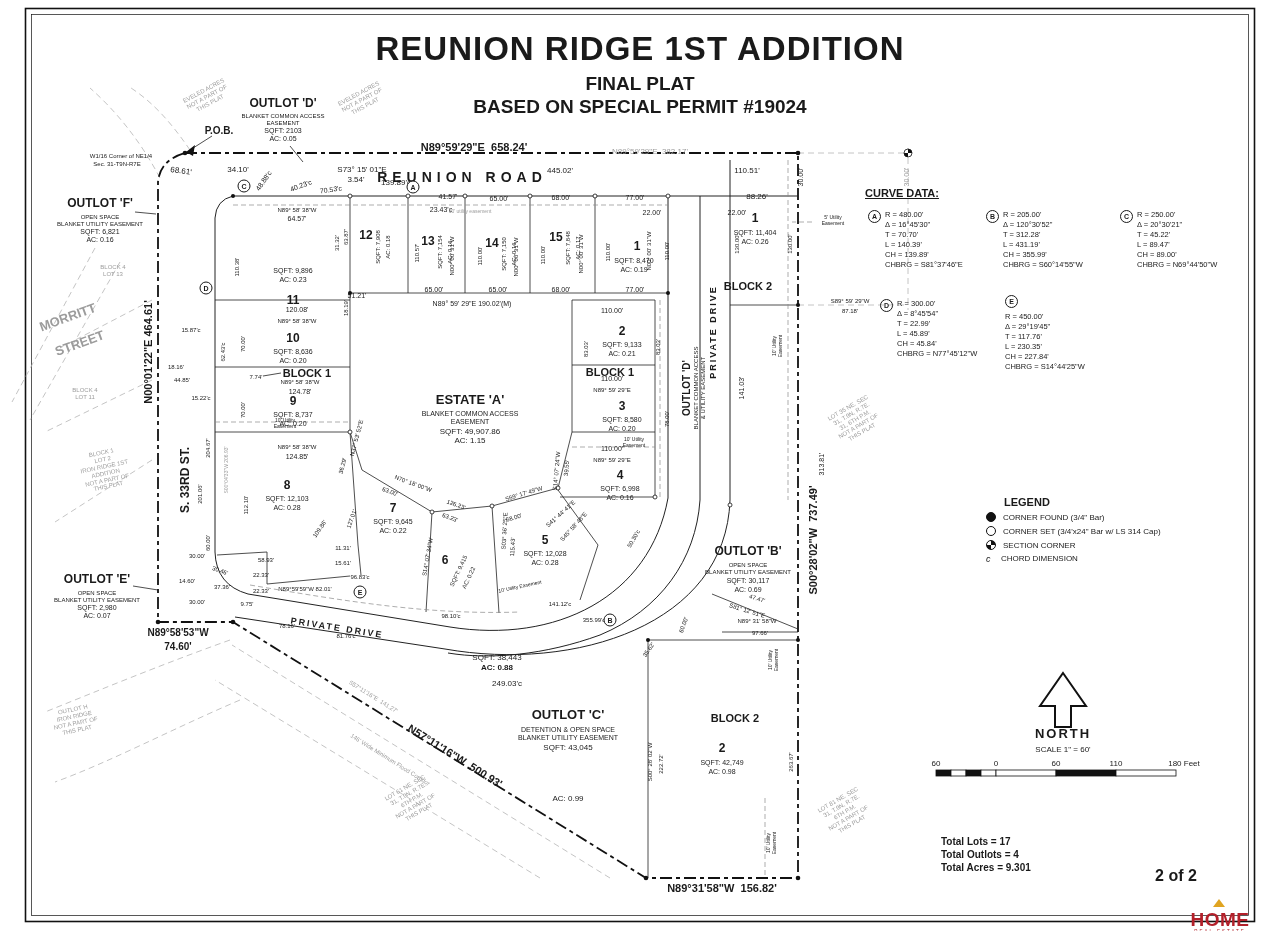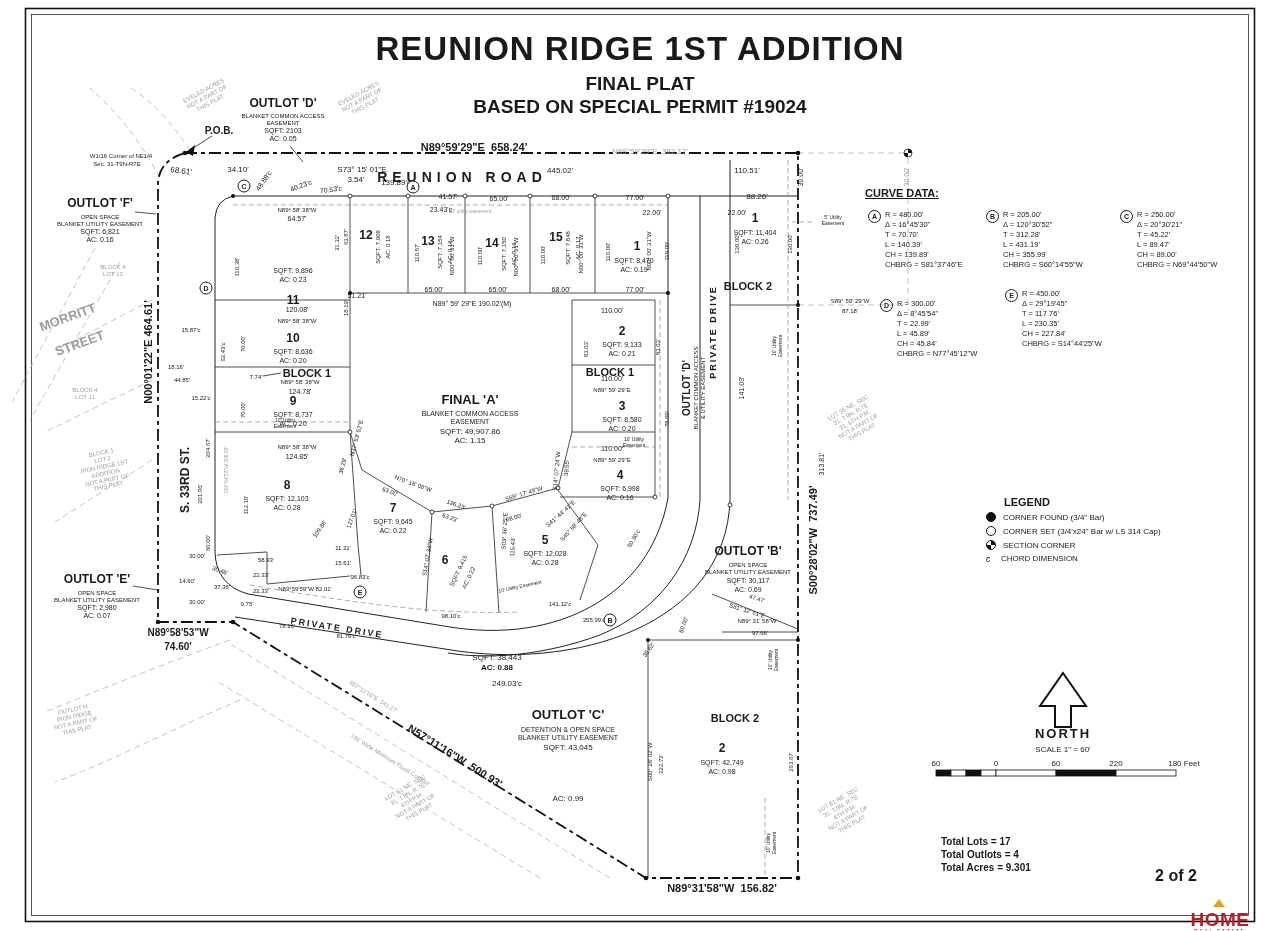--- a/index.html
+++ b/index.html
@@ -167,21 +167,21 @@
       <span class="pl b" style="left: 100px; top: 204px; font-size: 12px; transform: translate(-50%, -50%);">OUTLOT 'F'</span>
       <span class="pl" style="left: 100px; top: 221px; font-size: 6px; transform: translate(-50%, -50%);">OPEN SPACE
 BLANKET UTILITY EASEMENT</span>
       <span class="pl" style="left: 100px; top: 232px; font-size: 7px; transform: translate(-50%, -50%);">SQFT: 6,821</span>
       <span class="pl" style="left: 100px; top: 240px; font-size: 7px; transform: translate(-50%, -50%);">AC: 0.16</span>
       <span class="pl b" style="left: 97px; top: 580px; font-size: 12px; transform: translate(-50%, -50%);">OUTLOT 'E'</span>
       <span class="pl" style="left: 97px; top: 597px; font-size: 6px; transform: translate(-50%, -50%);">OPEN SPACE
 BLANKET UTILITY EASEMENT</span>
       <span class="pl" style="left: 97px; top: 608px; font-size: 7px; transform: translate(-50%, -50%);">SQFT: 2,980</span>
       <span class="pl" style="left: 97px; top: 616px; font-size: 7px; transform: translate(-50%, -50%);">AC: 0.07</span>
-      <span class="pl b" style="left: 470px; top: 400px; font-size: 13px; transform: translate(-50%, -50%);">FINAL 'A'</span>
+      <span class="pl b" style="left: 470px; top: 400px; font-size: 13px; transform: translate(-50%, -50%);">ESTATE 'A'</span>
       <span class="pl" style="left: 470px; top: 418px; font-size: 7px; transform: translate(-50%, -50%);">BLANKET COMMON ACCESS
 EASEMENT</span>
       <span class="pl" style="left: 470px; top: 432px; font-size: 8px; transform: translate(-50%, -50%);">SQFT: 49,907.86</span>
       <span class="pl" style="left: 470px; top: 441px; font-size: 8px; transform: translate(-50%, -50%);">AC: 1.15</span>
       <span class="pl b" style="left: 748px; top: 552px; font-size: 12px; transform: translate(-50%, -50%);">OUTLOT 'B'</span>
       <span class="pl" style="left: 748px; top: 569px; font-size: 6px; transform: translate(-50%, -50%);">OPEN SPACE
 BLANKET UTILITY EASEMENT</span>
       <span class="pl" style="left: 748px; top: 581px; font-size: 7px; transform: translate(-50%, -50%);">SQFT: 30,117</span>
       <span class="pl" style="left: 748px; top: 590px; font-size: 7px; transform: translate(-50%, -50%);">AC: 0.69</span>
       <span class="pl b" style="left: 568px; top: 715px; font-size: 13px; transform: translate(-50%, -50%);">OUTLOT 'C'</span>
@@ -423,21 +423,21 @@
         <div class="curve-lines"><div>R = 205.00'</div><div>Δ = 120°30'52"</div><div>T = 312.28'</div><div>L = 431.19'</div><div>CH = 355.99'</div><div>CHBRG = S60°14'55"W</div></div>
       </div>
       <div class="curve-block" style="left: 1120px; top: 210px;">
         <span class="circ-letter">C</span>
         <div class="curve-lines"><div>R = 250.00'</div><div>Δ = 20°30'21"</div><div>T = 45.22'</div><div>L = 89.47'</div><div>CH = 89.00'</div><div>CHBRG = N69°44'50"W</div></div>
       </div>
       <div class="curve-block" style="left: 880px; top: 299px;">
         <span class="circ-letter">D</span>
         <div class="curve-lines"><div>R = 300.00'</div><div>Δ = 8°45'54"</div><div>T = 22.99'</div><div>L = 45.89'</div><div>CH = 45.84'</div><div>CHBRG = N77°45'12"W</div></div>
       </div>
-      <div class="curve-block" style="left: 1005px; top: 289px;">
+      <div class="curve-block" style="left: 1005px; top: 295px; flex-direction: column;">
         <span class="circ-letter">E</span>
         <div class="curve-lines"><div>R = 450.00'</div><div>Δ = 29°19'45"</div><div>T = 117.76'</div><div>L = 230.35'</div><div>CH = 227.84'</div><div>CHBRG = S14°44'25"W</div></div>
       </div>
     </div>
 
   <div id="legend">
     <div class="lg-title">LEGEND</div>
     <div id="legend-items">
         <div class="lg-item">
           <span class="sym found"></span>
@@ -456,21 +456,21 @@
           <span>CHORD DIMENSION</span>
         </div>
       </div>
   </div>
 
   <div id="north-label">NORTH</div>
   <div id="scale-note">SCALE 1" = 60'</div>
   <span class="sb-lab" style="left:936px">60</span>
   <span class="sb-lab" style="left:996px">0</span>
   <span class="sb-lab" style="left:1056px">60</span>
-  <span class="sb-lab" style="left:1116px">220</span>
+  <span class="sb-lab" style="left:1116px">110</span>
   <span class="sb-lab" style="left:1184px">180 Feet</span>
 
   <div id="totals">
     <div>Total Lots = 17</div>
     <div>Total Outlots = 4</div>
     <div>Total Acres = 9.301</div>
   </div>
 
   <div id="page-num">2 of 2</div>
 

